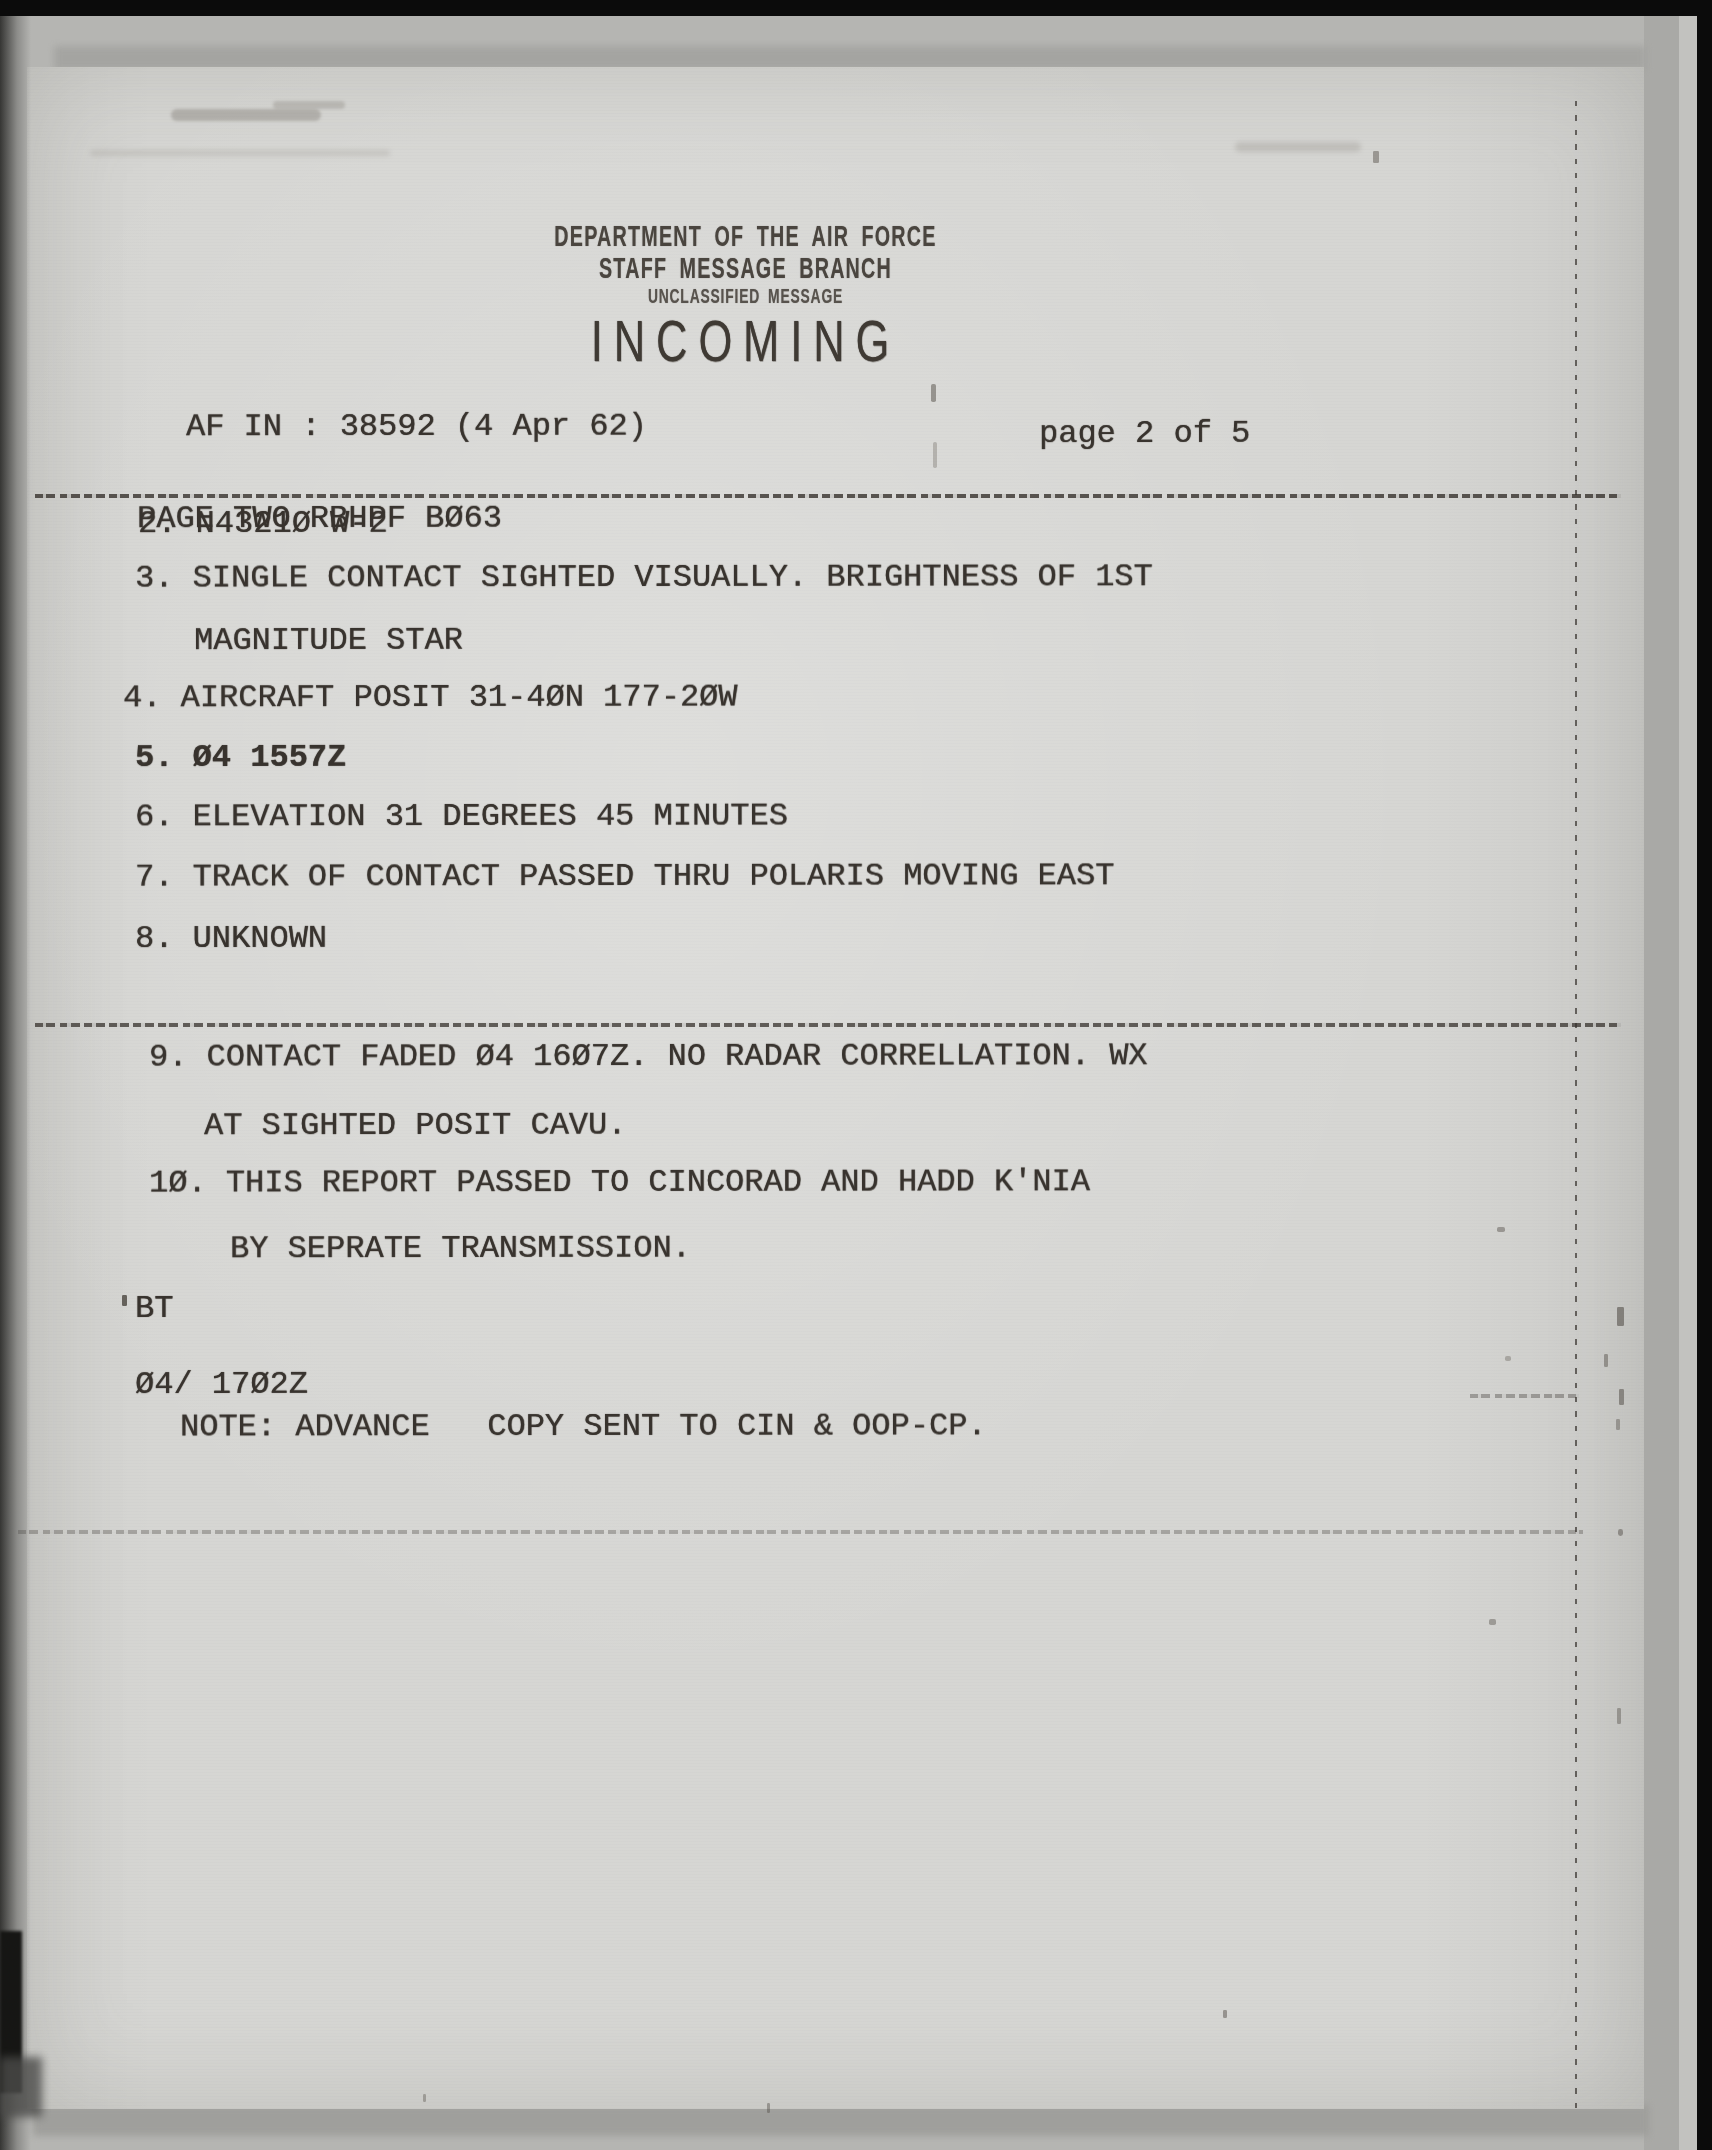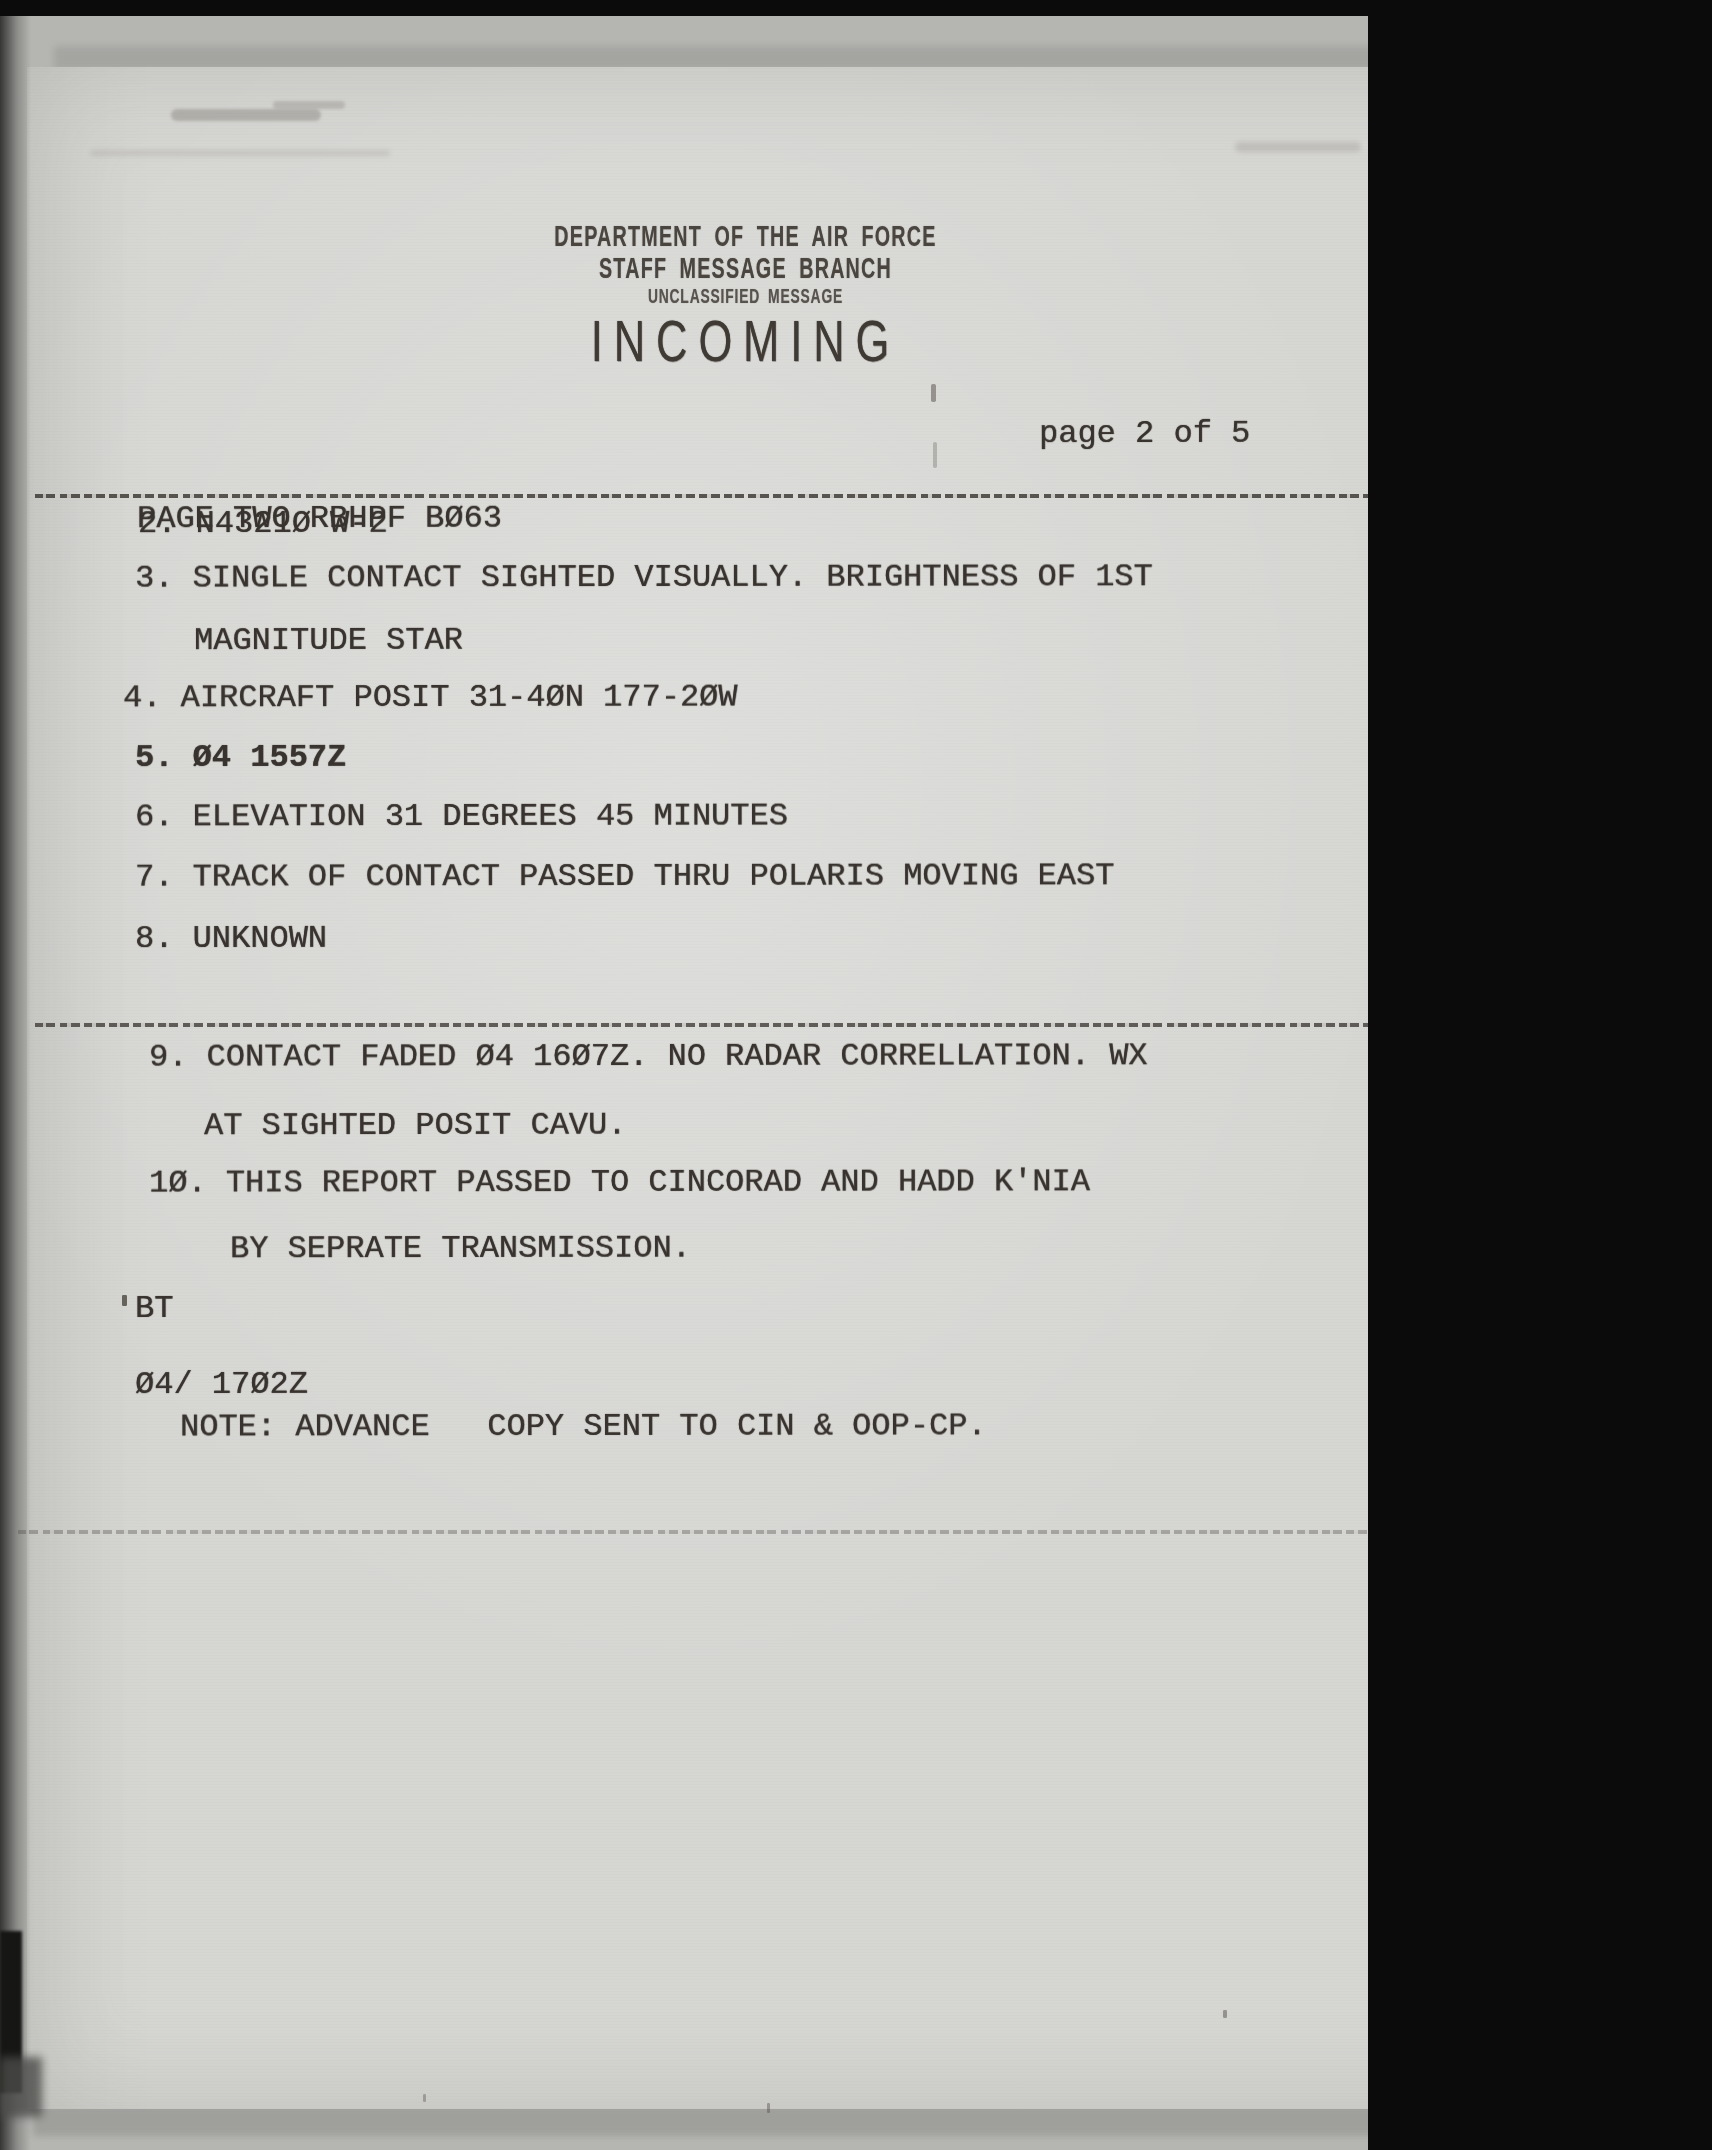--- a/index.html
+++ b/index.html
@@ -1,17 +1,17 @@
 <!DOCTYPE html>
 <html style="--paper: #d6d6d3; --bed: #b5b5b2; --frame: #0b0b0b; --ink: #38332e; --ink-print: #4a453f;font-size:9.6px"><head>
 <meta charset="utf-8">
 <style>
   html,body{margin:0;padding:0;background:#0b0b0b;}
   #stage{
-    position:relative;width:1368px;height:2151px;overflow:hidden;
+    position:relative;width:1712px;height:2151px;overflow:hidden;
     background:var(--bed,#b5b5b2);
     font-family:"Liberation Sans","DejaVu Sans",sans-serif;
   }
   
   .bar-top{position:absolute;left:0;top:0;width:1712px;height:15.6px;background:var(--frame,#0b0b0b);}
   .bar-right{position:absolute;left:1697px;top:0;width:15.6px;height:2151px;background:var(--frame,#0b0b0b);}
   .bed-band-right{position:absolute;left:1644px;top:15.6px;width:35px;height:2135px;background:#a9a9a6;}
   .bed-strip-right{position:absolute;left:1679px;top:15.6px;width:18px;height:2135px;background:#c2c2bf;}
   .edge-left{position:absolute;left:0;top:15.6px;width:31px;height:2135px;
     background:linear-gradient(90deg,rgba(40,40,38,.9),rgba(90,90,88,.45) 55%,rgba(120,120,118,0));}
@@ -68,20 +68,21 @@
   <div class="shadow-top"></div>
   <div class="shadow-bottom"></div>
 
   <div class="page">
 
     <div class="letterhead-line lh-dept">DEPARTMENT OF THE AIR FORCE</div>
     <div class="letterhead-line lh-branch">STAFF MESSAGE BRANCH</div>
     <div class="letterhead-line lh-class">UNCLASSIFIED MESSAGE</div>
     <div class="letterhead-line lh-incoming">INCOMING</div>
 
+    <div class="typed-line" style="left:159px;top:344px;">AF IN : 38592 (4 Apr 62)</div>
     <div class="typed-line" style="left:1012px;top:351px;">page 2 of 5</div>
     <div class="typed-line" style="left:110px;top:436px;font-family:Liberation Mono, monospace;">PAGE TWO RBHPF BØ63</div>
 
     <div id="typed-lines">
         <div class="typed-line" style="left: 111px; top: 441px;">2. N4321Ø W-2</div>
         <div class="typed-line" style="left: 108px; top: 495px;">3. SINGLE CONTACT SIGHTED VISUALLY. BRIGHTNESS OF 1ST</div>
         <div class="typed-line" style="left: 167px; top: 558px;">MAGNITUDE STAR</div>
         <div class="typed-line" style="left: 96px; top: 615px;">4. AIRCRAFT POSIT 31-4ØN 177-2ØW</div>
         <div class="typed-line" style="left: 108px; top: 675px; font-weight: bold;">5. Ø4 1557Z</div>
         <div class="typed-line" style="left: 108px; top: 734px;">6. ELEVATION 31 DEGREES 45 MINUTES</div>

